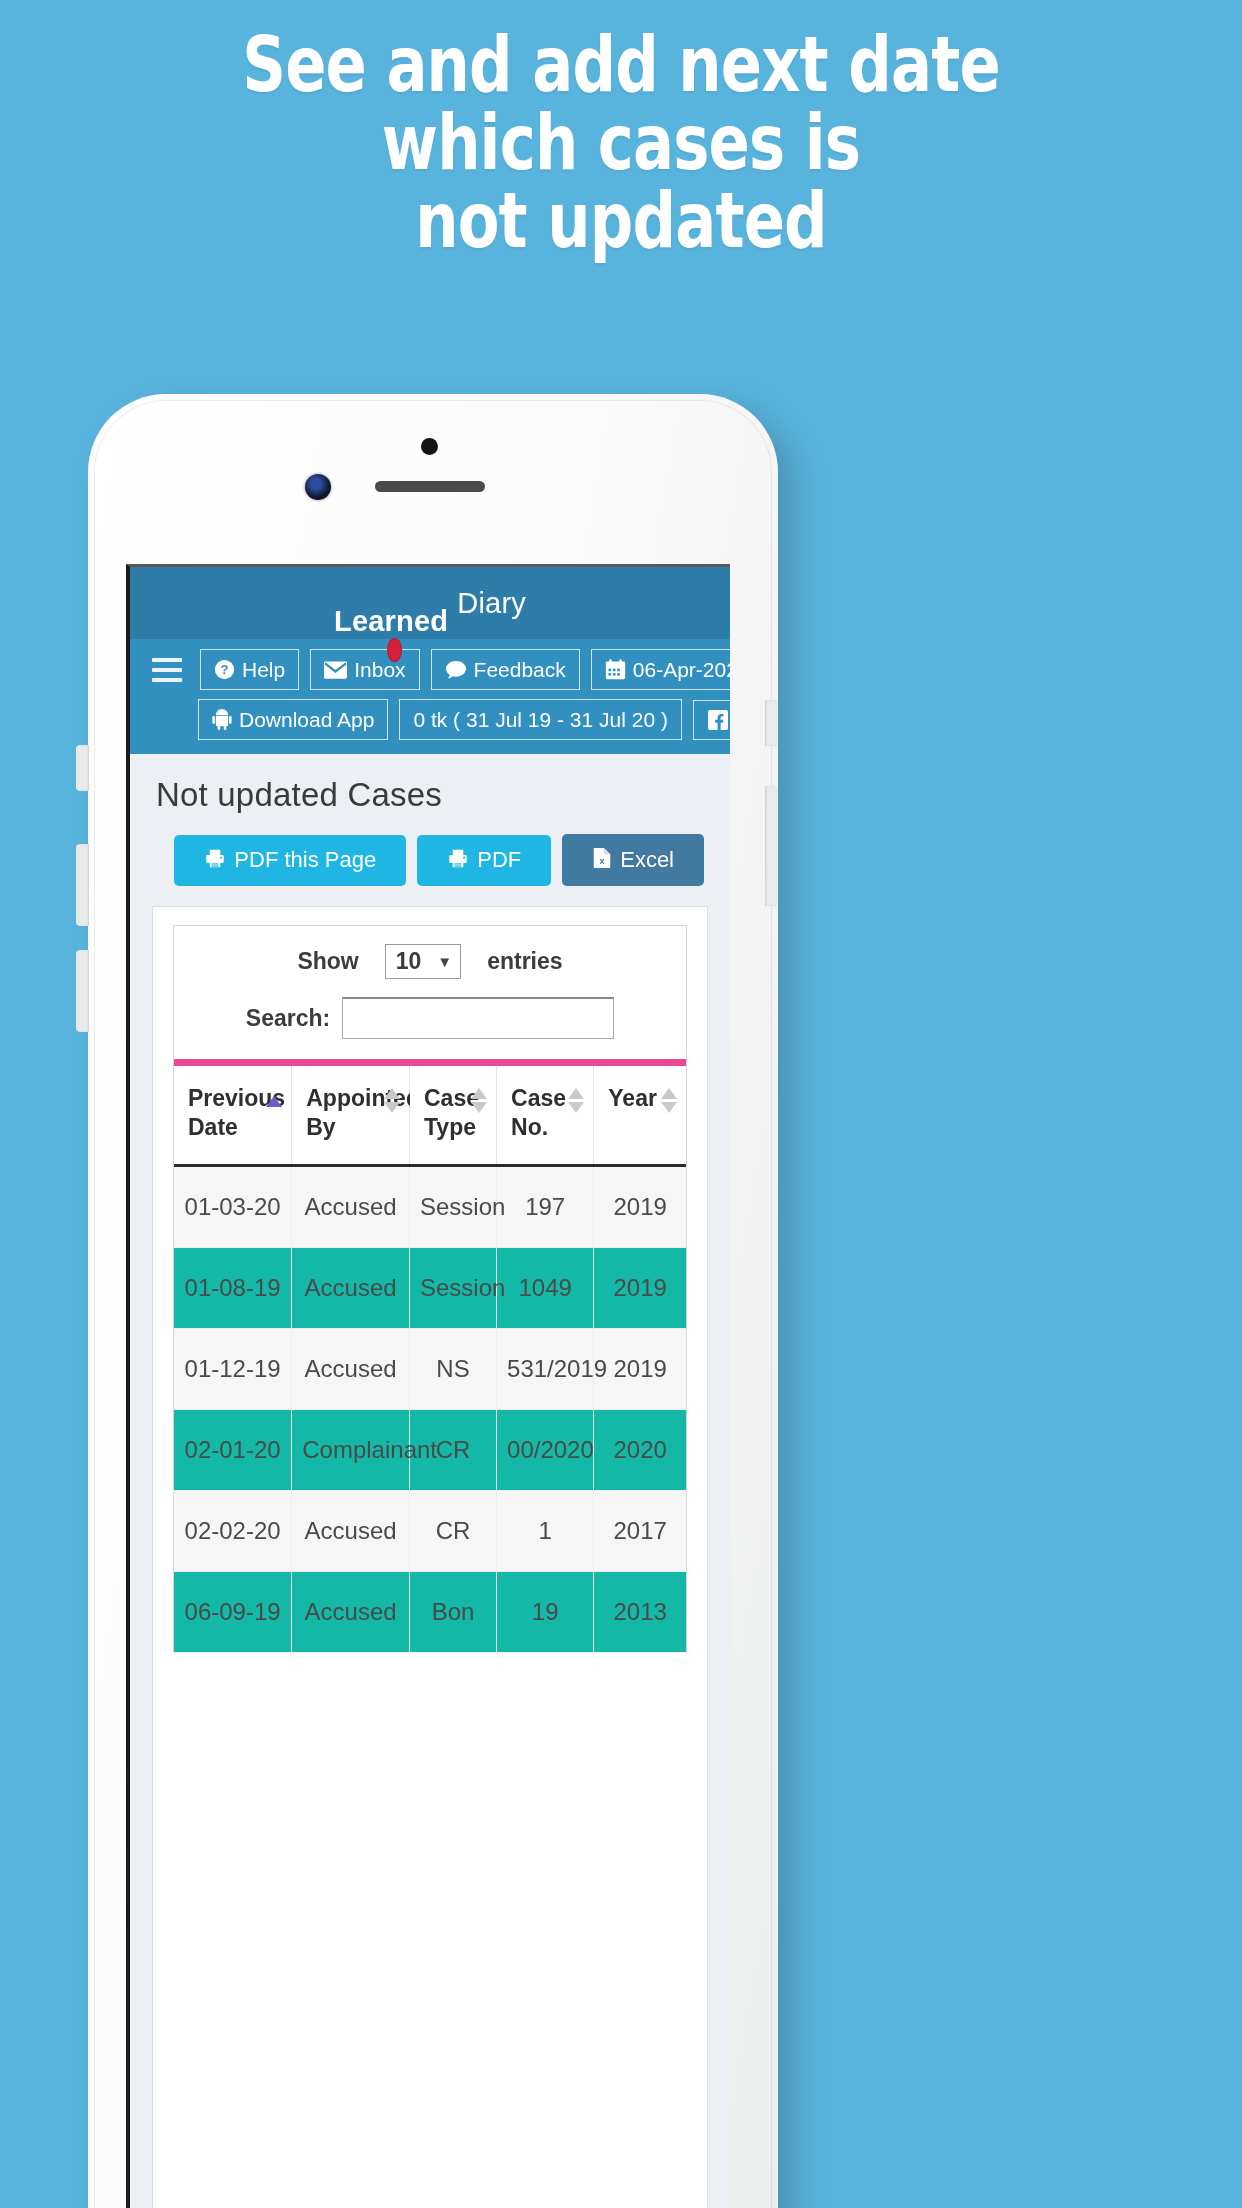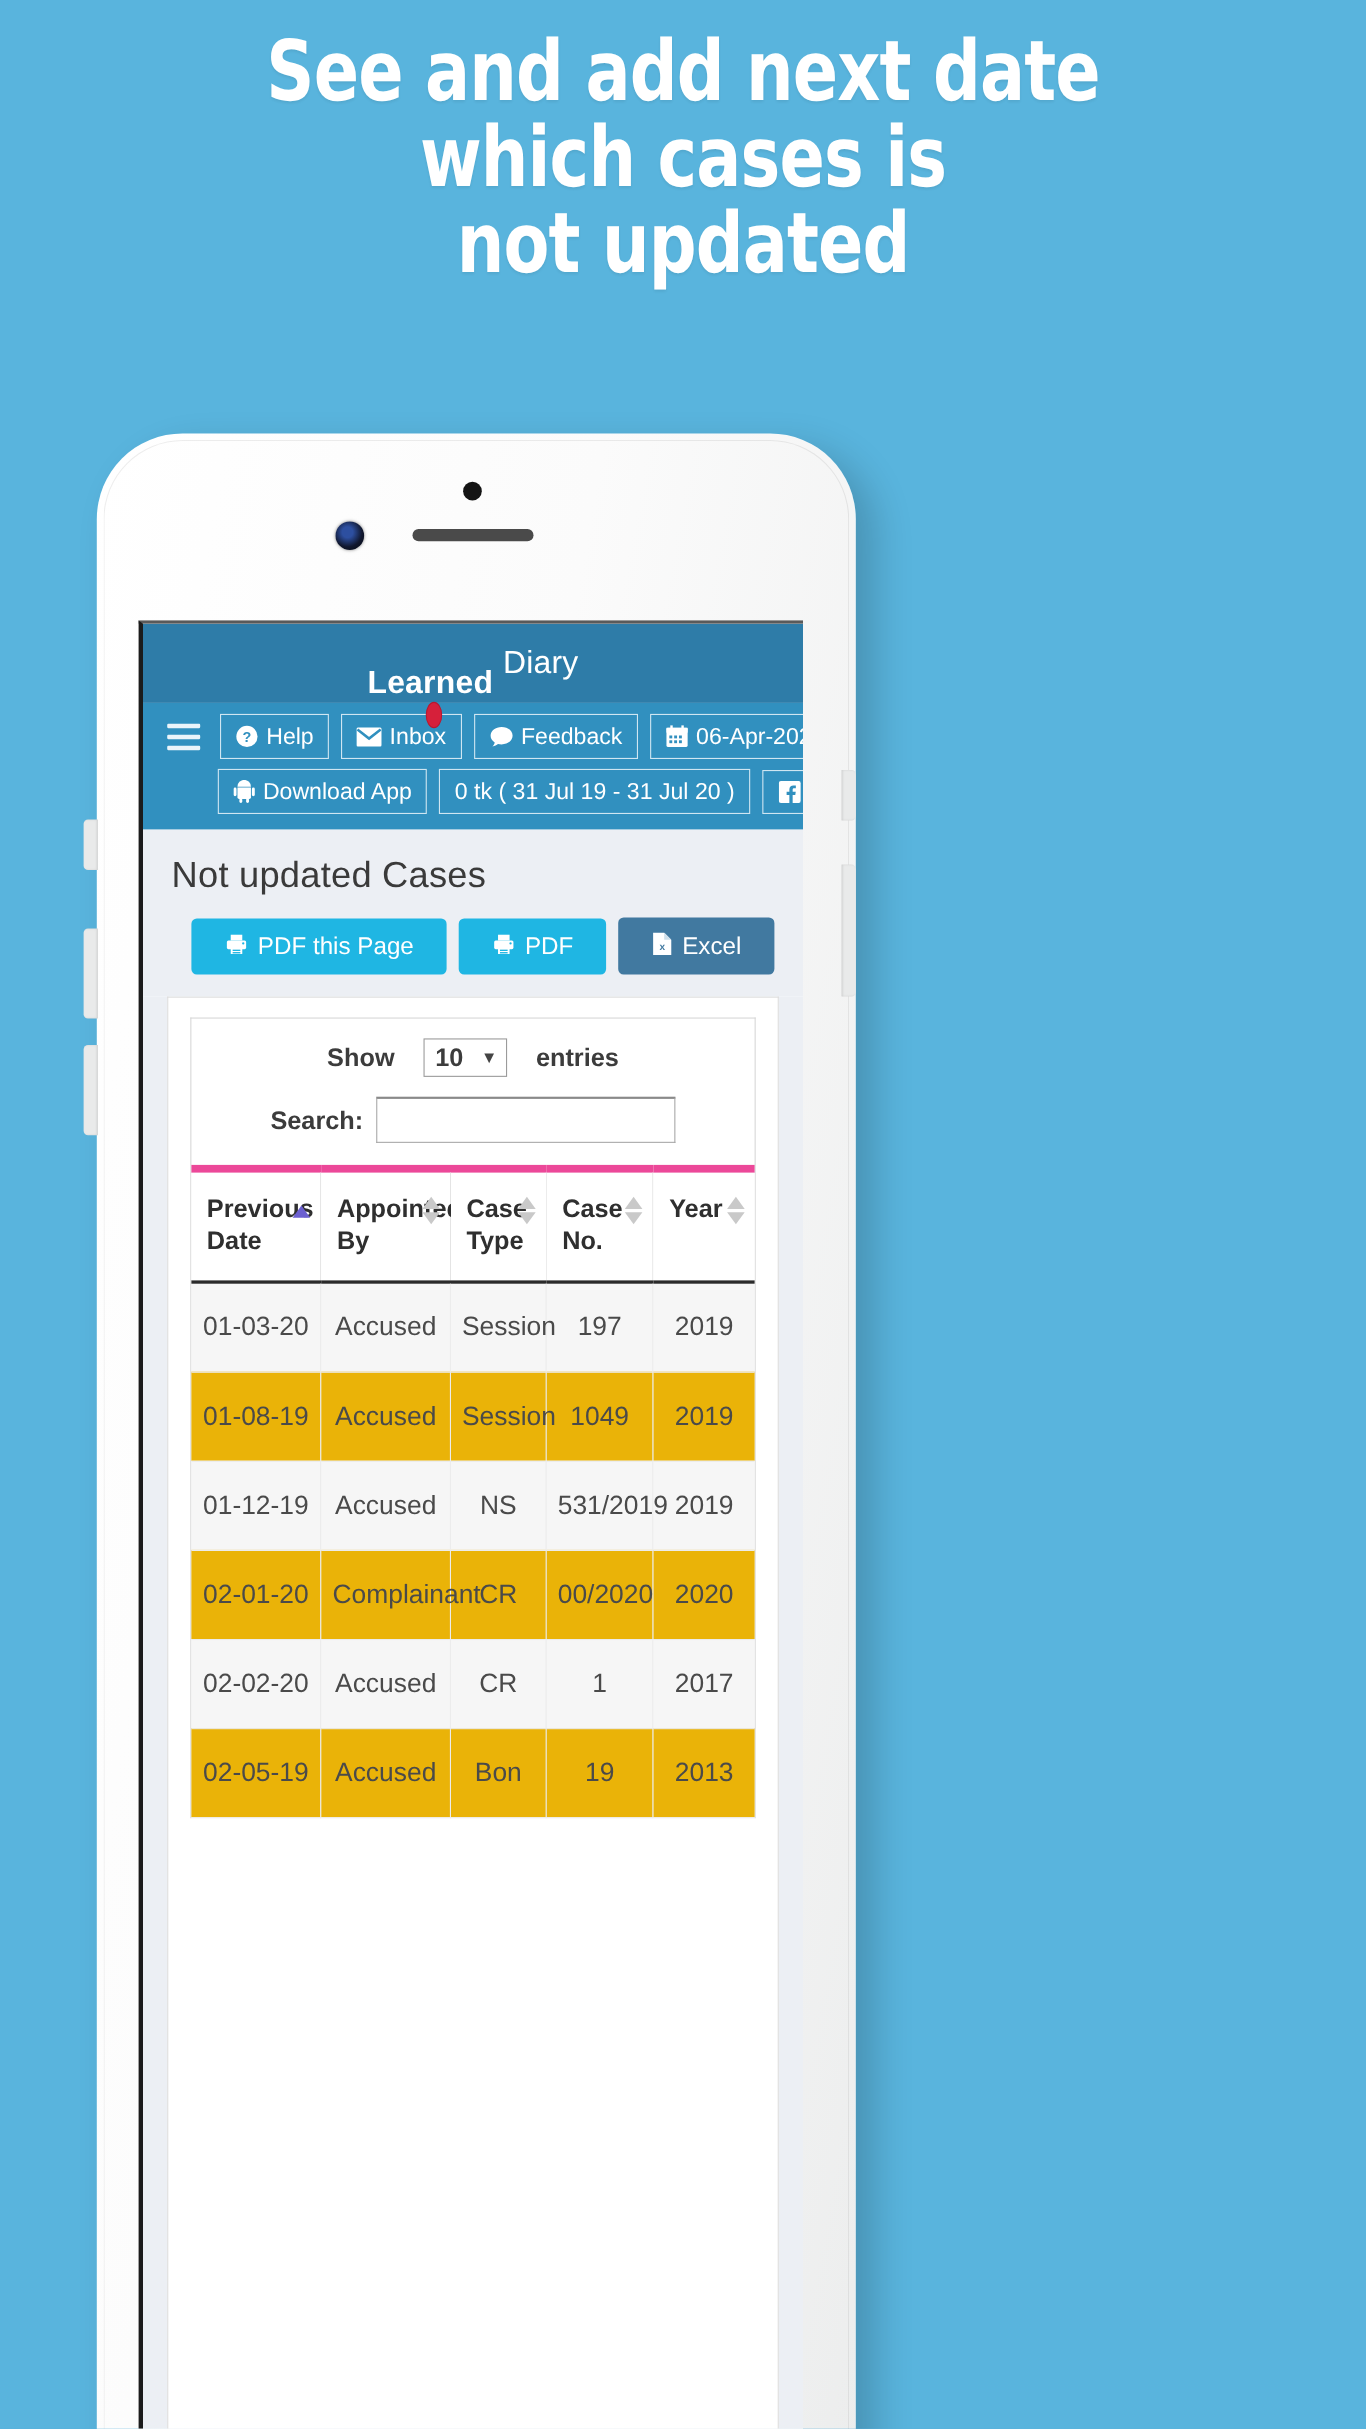--- a/index.html
+++ b/index.html
@@ -238,21 +238,21 @@
   .sorted { top: 30px; }
   table.dt td {
     border-bottom: 1px solid #ececec;
     border-right: 1px solid #ececec;
     padding: 26px 10px;
     text-align: center;
     font-size: 24px; color: #4a4a4a;
   }
   table.dt td:last-child { border-right: none; }
   table.dt tbody tr.odd td { background: #f6f6f6; }
-  table.dt tbody tr.even td { background: #eab308; }
+  table.dt tbody tr.even td { background: #14b8a6; }
 
   .col-1 { width: 23%; }
   .col-2 { width: 23%; }
   .col-3 { width: 17%; }
   .col-4 { width: 19%; }
   .col-5 { width: 18%; }
 </style>
 </head>
 <body>
 
@@ -503,21 +503,21 @@
                 <td class="col-5">2020</td>
               </tr>
               <tr class="odd">
                 <td class="col-1">02-02-20</td>
                 <td class="col-2">Accused</td>
                 <td class="col-3">CR</td>
                 <td class="col-4">1</td>
                 <td class="col-5">2017</td>
               </tr>
               <tr class="even">
-                <td class="col-1">02-05-19</td>
+                <td class="col-1">06-09-19</td>
                 <td class="col-2">Accused</td>
                 <td class="col-3">Bon</td>
                 <td class="col-4">19</td>
                 <td class="col-5">2013</td>
               </tr>
             </tbody>
         </table>
 
       </div>
     </div>

